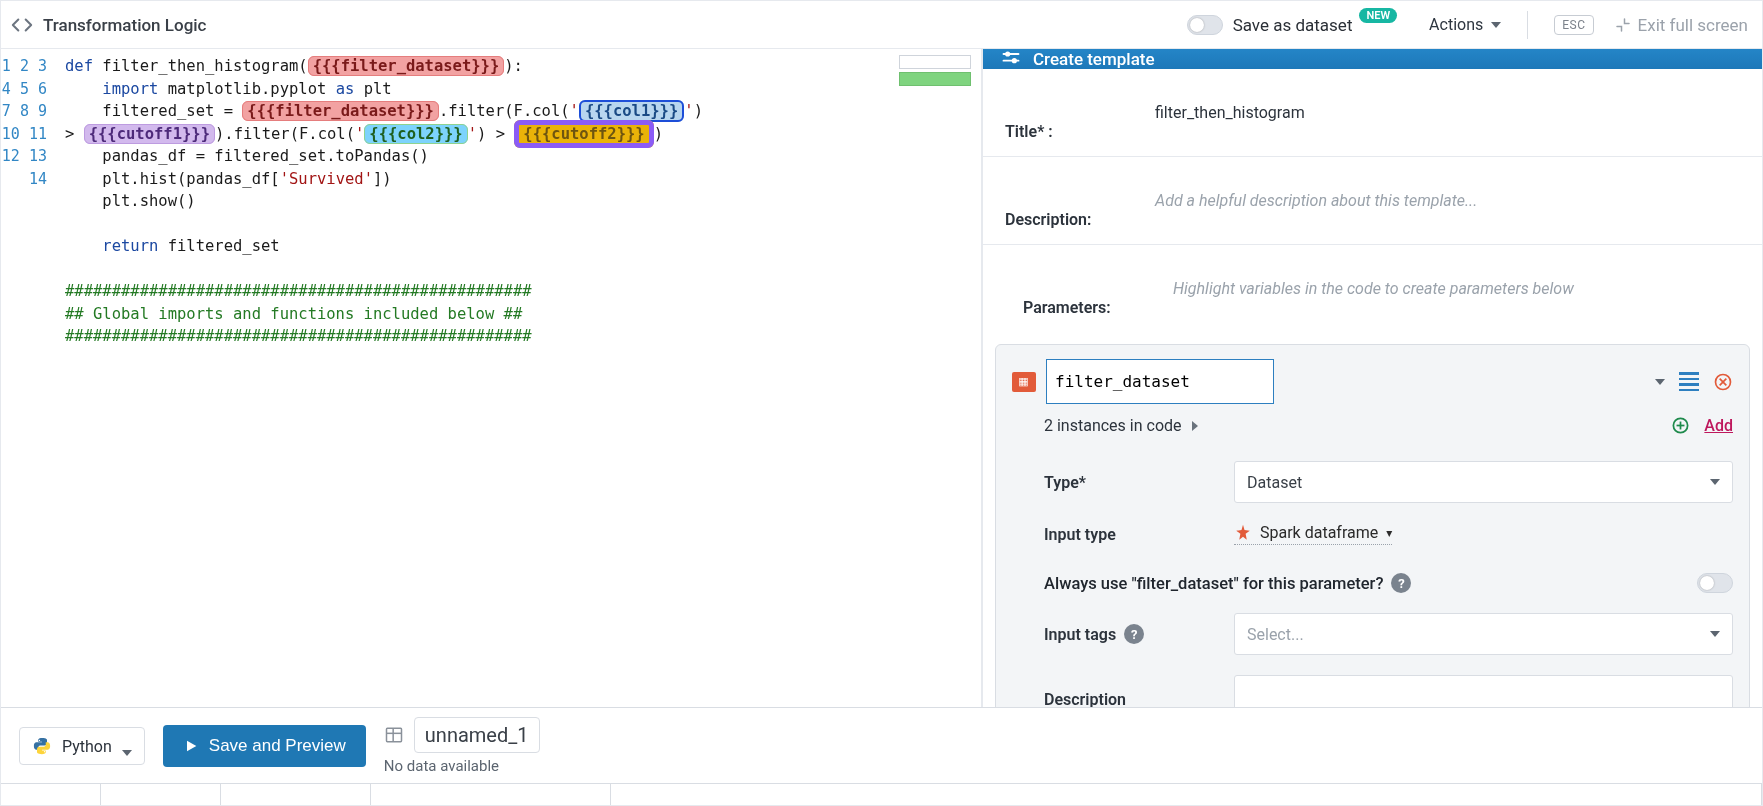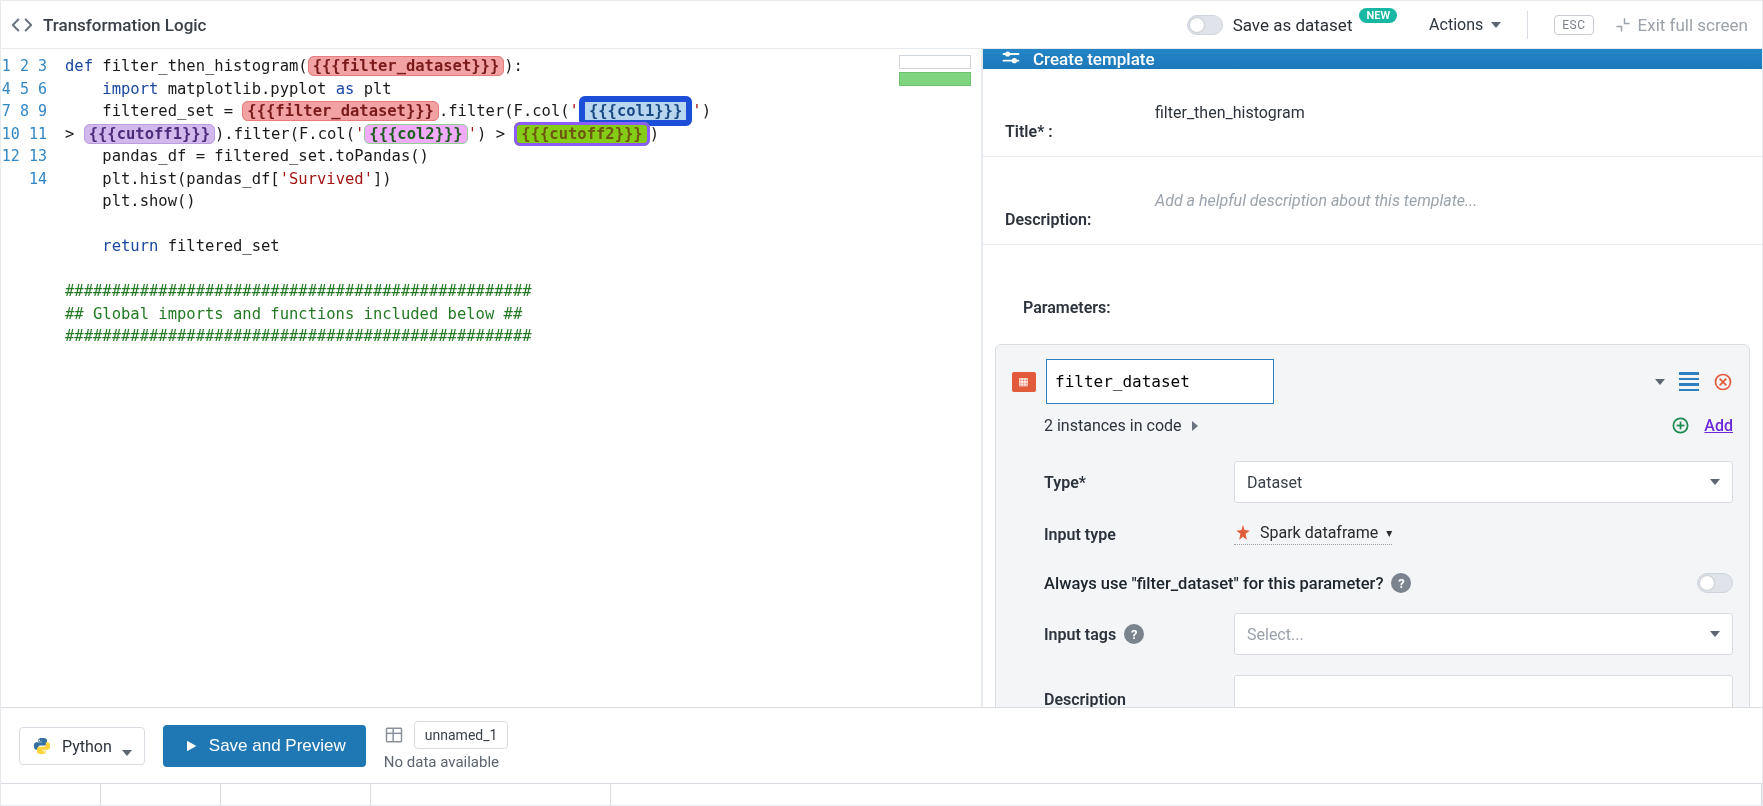--- a/index.html
+++ b/index.html
@@ -43,61 +43,61 @@
   
   .main { flex:1; display:flex; min-height:0; }
   .editor-pane { flex:1 1 auto; position:relative; display:flex; min-width:0; overflow:hidden; border-right:1px solid var(--border-light); }
   .gutter { width:58px; text-align:right; padding:6px 12px 0 0; font-family:"Menlo","Consolas",monospace; font-size:15px; color:var(--line-num); user-select:none; line-height:22.5px; }
   .code { flex:1; padding:6px 10px 0 6px; font-family:"Menlo","Consolas",monospace; font-size:15.5px; line-height:22.5px; white-space:pre; color:#1a1a1a; overflow:hidden; }
   .k { color:var(--py-kw); font-weight:500; }
   .s { color:var(--py-str); }
   .c { color:var(--green); }
   .chip { border-radius:6px; padding:0 4px; font-weight:600; }
   .chip-red   { background:#f2a2a2; color:#7a1a1a; border:1px solid #e57d7d;}
-  .chip-blue  { background:#b8d6ef; color:#1a4a85; border:6px solid #1d4ed8;}
-  .chip-green { background:#f0abfc; color:#1e5f1e; border:1px solid #8fd38f;}
-  .chip-gold  { background:#84cc16; color:#6e5510; border:3px solid #8b5cf6;}
+  .chip-blue  { background:#b8d6ef; color:#1a4a85; border:2px solid #1d4ed8;}
+  .chip-green { background:#7dd3fc; color:#1e5f1e; border:1px solid #8fd38f;}
+  .chip-gold  { background:#eab308; color:#6e5510; border:5px solid #8b5cf6;}
   .chip-purple{ background:#d2b9ed; color:#4d2a7a; border:1px solid #bd9be0;}
   .minimap { position:absolute; top:6px; right:10px; width:72px; }
   .minimap .mm-box { height:14px; border:1px solid #cfd4db; margin-bottom:3px; }
   .minimap .mm-green { background:#7fd47f; border-color:#6fc06f; }
   
   .rpanel { width:780px; display:flex; flex-direction:column; border-left:1px solid var(--border-light); background:#fff; overflow:auto;}
   .rhead { background:#2282c5; background:linear-gradient(#2485c7,#1d78b9); color:#fff; display:flex; align-items:center; gap:12px; height:42px; padding:0 18px; font-size:17px; font-weight:500; }
   .rrow { display:flex; padding:15px 22px; border-bottom:1px solid var(--border-light); align-items:center; gap:20px; font-size:16px; }
   .rrow .lbl { width:130px; color:#2c333c; font-weight:600;margin-top:38px; }
   .rrow .val { color:#2c333c; }
   .rrow .ph { color:#9aa2ab; font-style:italic; }
   .params-area { padding:12px 12px 20px 12px; }
   .param-card { background:var(--panel-bg); border:1px solid var(--border); border-radius:6px; padding:14px 16px 26px 16px; }
   .param-top { display:flex; align-items:center; gap:10px; }
   .param-icon { width:24px; height:20px; background:#e25b3a; display:flex; align-items:center; justify-content:center; border-radius:2px; }
   .param-icon span{ color:#fff; font-size:11px; letter-spacing:1px; }
   .param-name { border:1.5px solid #2d7fc0; background:#fff; padding:12px 8px; font-family:"Menlo",monospace; font-size:16px; outline:none; min-width:120px; }
   .param-top .end { margin-left:auto; display:flex; align-items:center; gap:14px; }
   .inst-row { display:flex; align-items:center; padding:12px 0 16px 32px; font-size:16px; color:#2c333c; }
-  .inst-row .add { margin-left:auto; color:#6d28d9; display:flex; align-items:center; gap:14px; font-weight:500; cursor:pointer;text-decoration:underline;}
+  .inst-row .add { margin-left:auto; color:#be185d; display:flex; align-items:center; gap:14px; font-weight:500; cursor:pointer;text-decoration:underline;}
   .prow { display:flex; align-items:center; padding:10px 0 10px 32px; gap:20px; font-size:16px; }
   .prow .plbl { width:170px; color:#2c333c; font-weight:600; }
   .selbox { flex:1; background:#fff; border:1px solid var(--border); border-radius:3px; height:42px; display:flex; align-items:center; padding:0 12px; justify-content:space-between; color:#3a4048; cursor:pointer;}
   .selbox .caret { color:#6c7580; }
   .spark { display:flex; align-items:center; gap:8px; border-bottom:1px dotted #9aa2ab; padding-bottom:2px; cursor:pointer;}
   .spark .caret-s { font-size:12px; color:#2c2c2c; }
   .help-q { width:20px; height:20px; border-radius:50%; background:#7a838e; color:#fff; font-size:13px; display:inline-flex; align-items:center; justify-content:center; font-weight:700;}
   .always-row { padding:18px 0 10px 32px; display:flex; align-items:center; font-size:16.5px; color:#20262e; font-weight:500;}
   .always-row .toggle { margin-left:auto; }
   .caret-down { display:inline-block; width:0; height:0; border-left:5px solid transparent; border-right:5px solid transparent; border-top:6px solid #5c6570; }
   .caret-right-sm { display:inline-block; width:0; height:0; border-top:5px solid transparent; border-bottom:5px solid transparent; border-left:6px solid #6a737d; margin-left:10px; }
   
   .bottom { height:76px; border-top:1px solid var(--border); display:flex; align-items:center; padding:0 18px; gap:18px; }
   .btn-lang { border:1px solid var(--border); border-radius:4px; padding:8px 12px; display:flex; align-items:flex-end; gap:10px; cursor:pointer; color:#2c333c; font-size:16px;}
   .btn-primary { background:#1f78b4; color:#fff; border:none; border-radius:4px; padding:11px 20px; font-size:17px; display:flex; align-items:center; gap:10px; cursor:pointer; font-weight:500;}
   .out-area { display:flex; flex-direction:column; gap:4px; }
   .out-top { display:flex; align-items:center; gap:10px; color:#8a919a; }
-  .out-name { border:1px solid var(--border); border-radius:4px; padding:5px 10px; color:#3a4048; background:#fff; font-size:14px;}
+  .out-name { border:1px solid var(--border); border-radius:4px; padding:5px 10px; color:#3a4048; background:#fff; font-size:20px;}
   .nodata { color:#5c6570; font-size:15px; }
   .statusbar { height:22px; border-top:1px solid var(--border); display:flex; }
   .statusbar div { border-right:1px solid var(--border); }
   svg { display:block; }
   .icon-blue { color:#2d7fc0; }
   .menu-lines{ display:flex; flex-direction:column; gap:3px; }
   .menu-lines i{ display:block; width:20px; height:2.5px; background:#2d7fc0; }
 </style>
 </head>
 <body>
@@ -187,20 +187,21 @@
       <div class="rrow">
         <span class="lbl">Title* :</span>
         <span class="val">filter_then_histogram</span>
       </div>
       <div class="rrow">
         <span class="lbl">Description:</span>
         <span class="ph">Add a helpful description about this template...</span>
       </div>
       <div class="rrow" style="border-bottom:none;padding-left:40px;">
         <span class="lbl">Parameters:</span>
+        <span class="ph">Highlight variables in the code to create parameters below</span>
       </div>
 
       <div class="params-area">
         <div class="param-card">
           <div class="param-top">
             <span class="param-icon">
                 <span>▦</span>
               </span>
             <input class="param-name" value="filter_dataset" style="">
             <span class="end">

